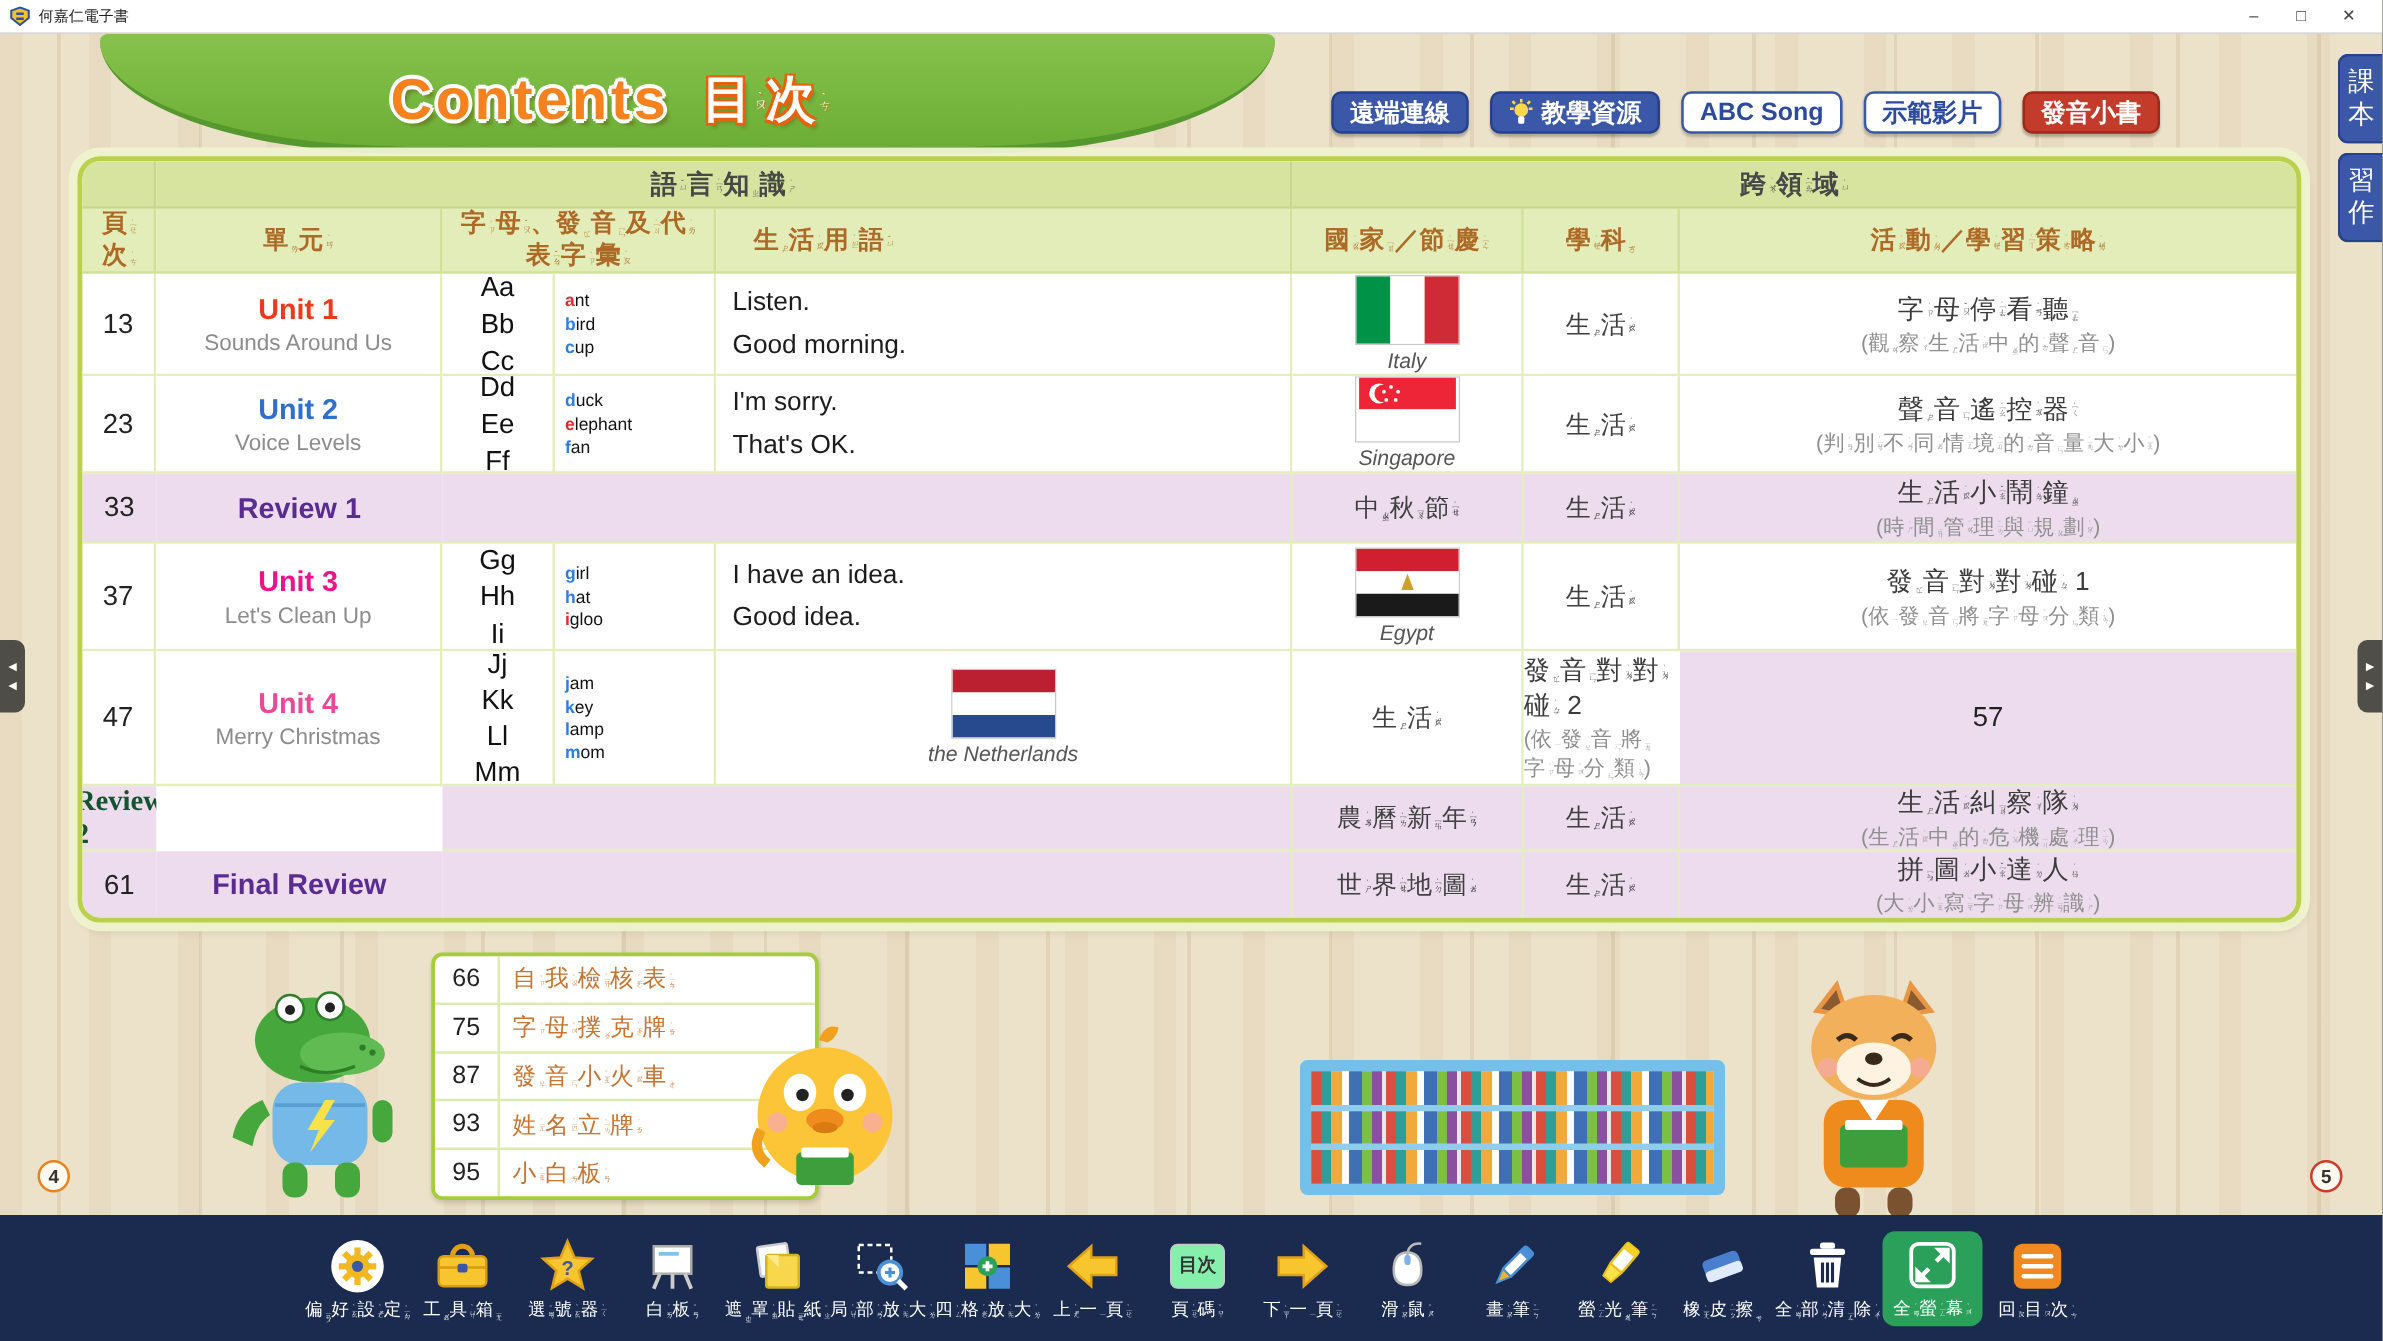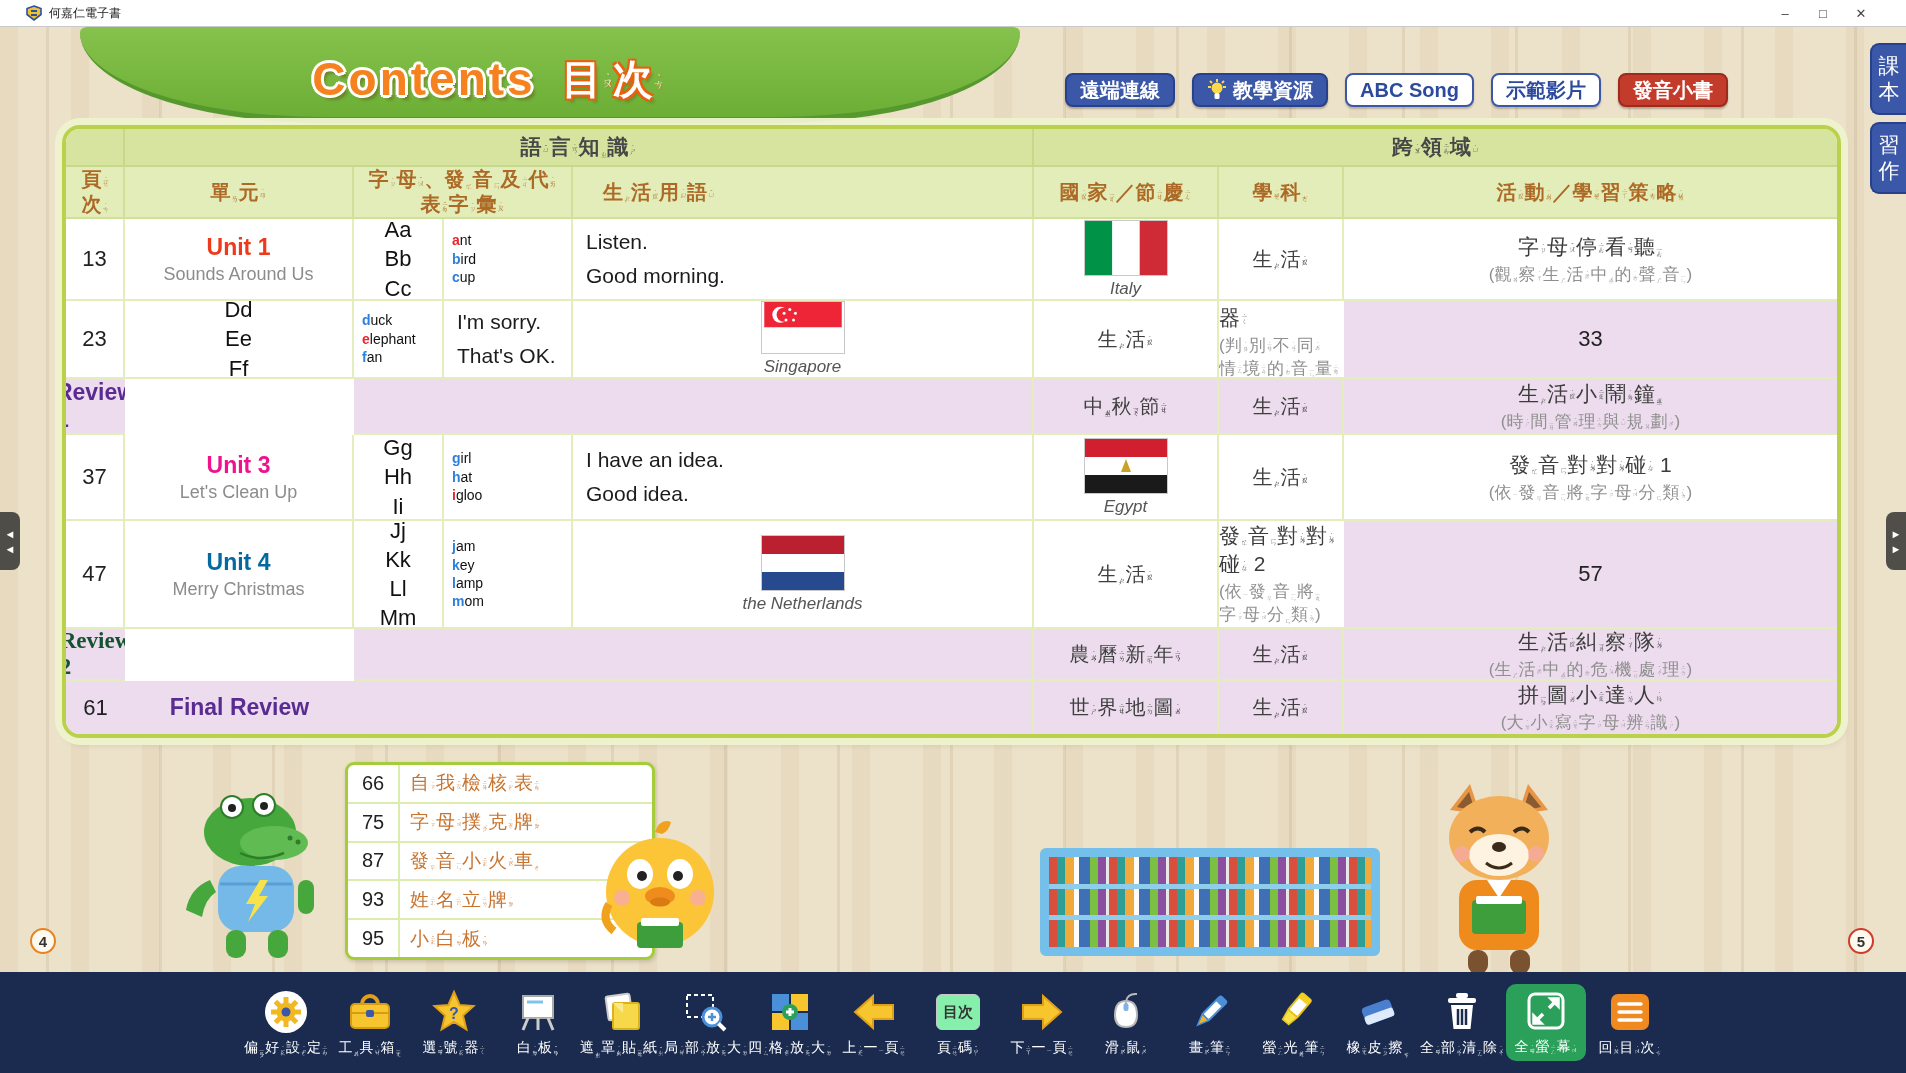--- a/index.html
+++ b/index.html
@@ -6,21 +6,21 @@
   .screen{position:relative;width:1906px;height:1073px;overflow:hidden;
     font-family:"Liberation Sans","DejaVu Sans",sans-serif;
     background-color:#ece1c9;
     background-image:
       repeating-linear-gradient(90deg, rgba(150,120,70,0) 0 46px, rgba(150,120,70,.13) 46px 49px, rgba(150,120,70,0) 49px 113px),
       repeating-linear-gradient(90deg, rgba(180,150,100,.09) 0 18px, rgba(0,0,0,0) 18px 71px);}
   .abs{position:absolute;}
 
   
   .titlebar{position:absolute;top:0;left:0;width:100%;height:27px;background:#fff;border-bottom:1px solid #c9c9c9;
-    display:flex;align-items:center;gap:7px;padding:0 26px;box-sizing:border-box;z-index:50;}
+    display:flex;align-items:center;gap:7px;padding:0 8px;box-sizing:border-box;z-index:50;}
   .titlebar .t{font-size:12px;color:#222;}
   .winctl{margin-left:auto;display:flex;}
   .winctl span{width:38px;text-align:center;font-size:13px;color:#444;cursor:default;}
 
   
   .banner{position:absolute;left:80px;top:27px;width:940px;height:96px;
     background:linear-gradient(#86c24d,#6cae35);
     border-radius:14px 14px 470px 470px / 10px 10px 175px 175px;
     border-bottom:6px solid #55982e;box-sizing:border-box;
     display:flex;align-items:center;justify-content:center;gap:26px;transform:none;}
@@ -458,20 +458,24 @@
             <span class="rb">音</span>
             <span class="rz">ㄧㄣ</span>
           </span><span class="ru">
             <span class="rb">)</span>
           </span></div>
     </div>
 
     <div class="c">
         <span class="pgn">23</span>
       </div>
+    <div class="c">
+      <div class="u-t" style="color: rgb(46, 111, 208);">Unit 2</div>
+      <div class="u-s">Voice Levels</div>
+    </div>
     <div class="c lets">
         <div>Dd</div>
         <div>Ee</div>
         <div>Ff</div>
         <div></div>
       </div>
     <div class="c words">
       <div class="w"><span class="wl" style="color: rgb(47, 128, 221);">d</span><span>uck</span></div>
       <div class="w"><span class="wl" style="color: rgb(232, 38, 43);">e</span><span>lephant</span></div>
       <div class="w"><span class="wl" style="color: rgb(47, 128, 221);">f</span><span>an</span></div>
@@ -729,21 +733,21 @@
             <span class="rz">ㄌㄟˋ</span>
           </span><span class="ru">
             <span class="rb">)</span>
           </span></div>
     </div>
 
     <div class="c">
         <span class="pgn">47</span>
       </div>
     <div class="c">
-      <div class="u-t" style="color: #0369a1;">Unit 4</div>
+      <div class="u-t" style="color: #ec4899;">Unit 4</div>
       <div class="u-s">Merry Christmas</div>
     </div>
     <div class="c lets">
         <div>Jj</div>
         <div>Kk</div>
         <div>Ll</div>
         <div>Mm</div>
       </div>
     <div class="c words">
       <div class="w"><span class="wl" style="color: rgb(47, 128, 221);">j</span><span>am</span></div>

